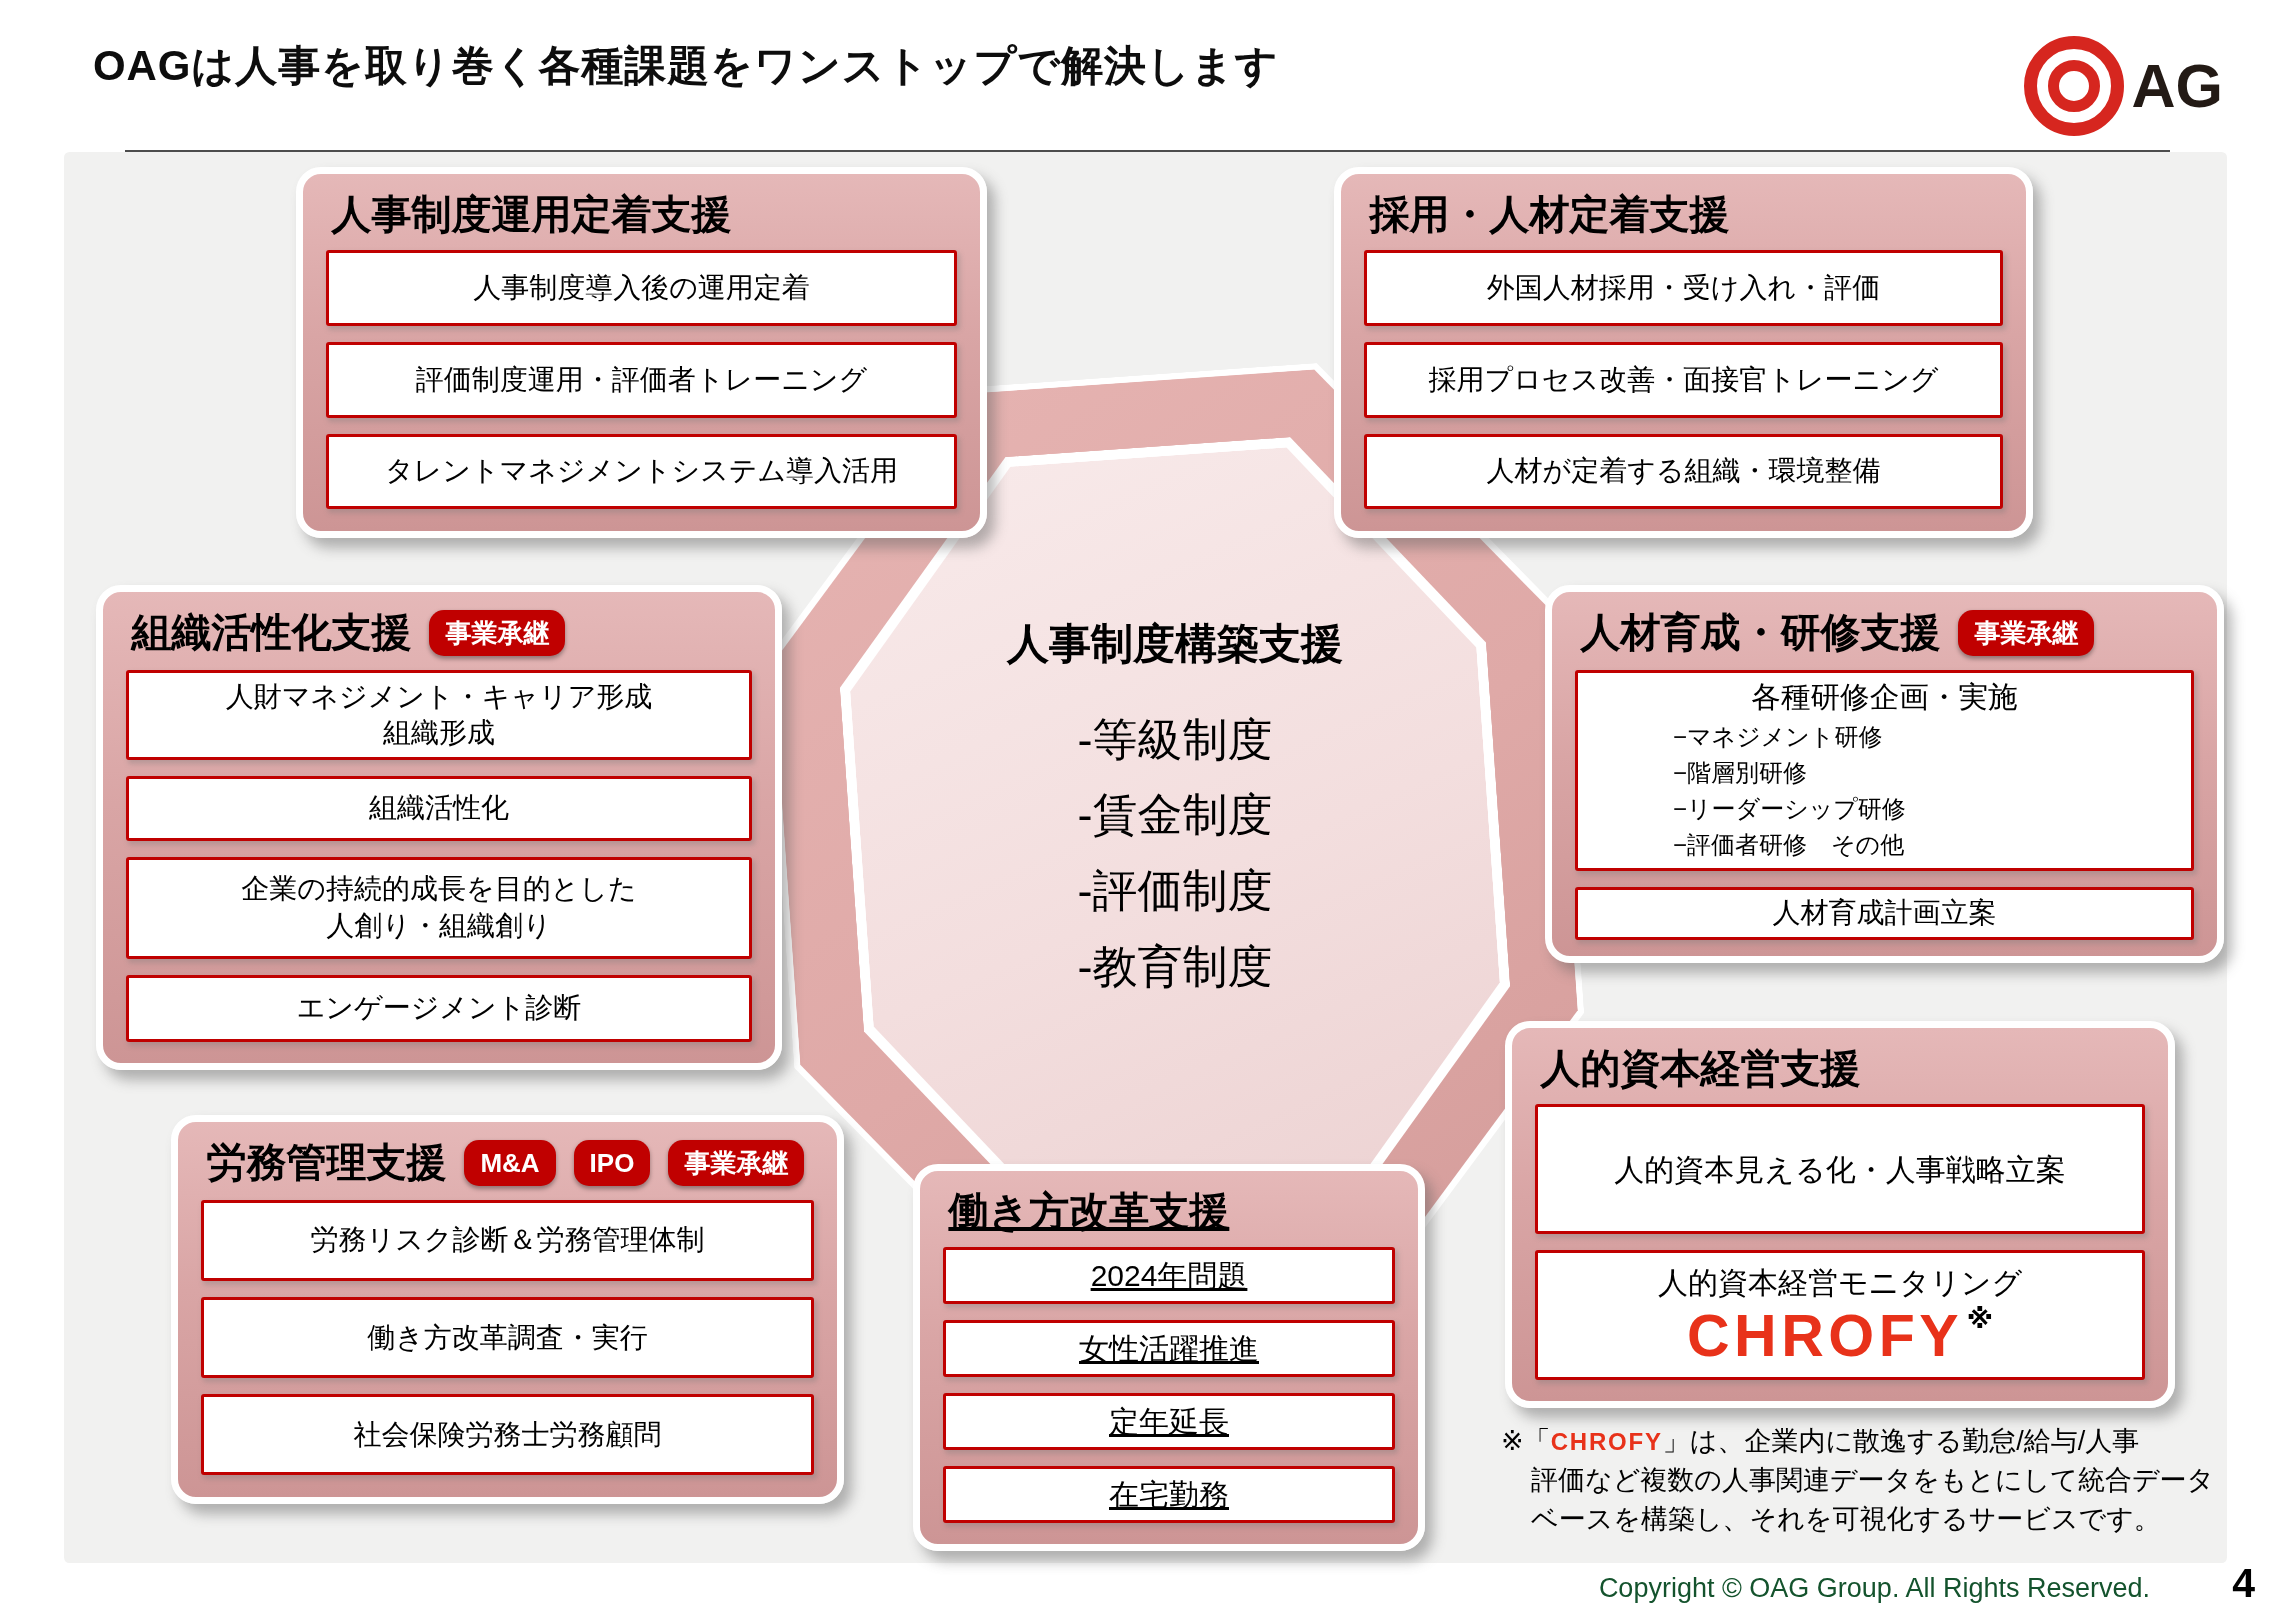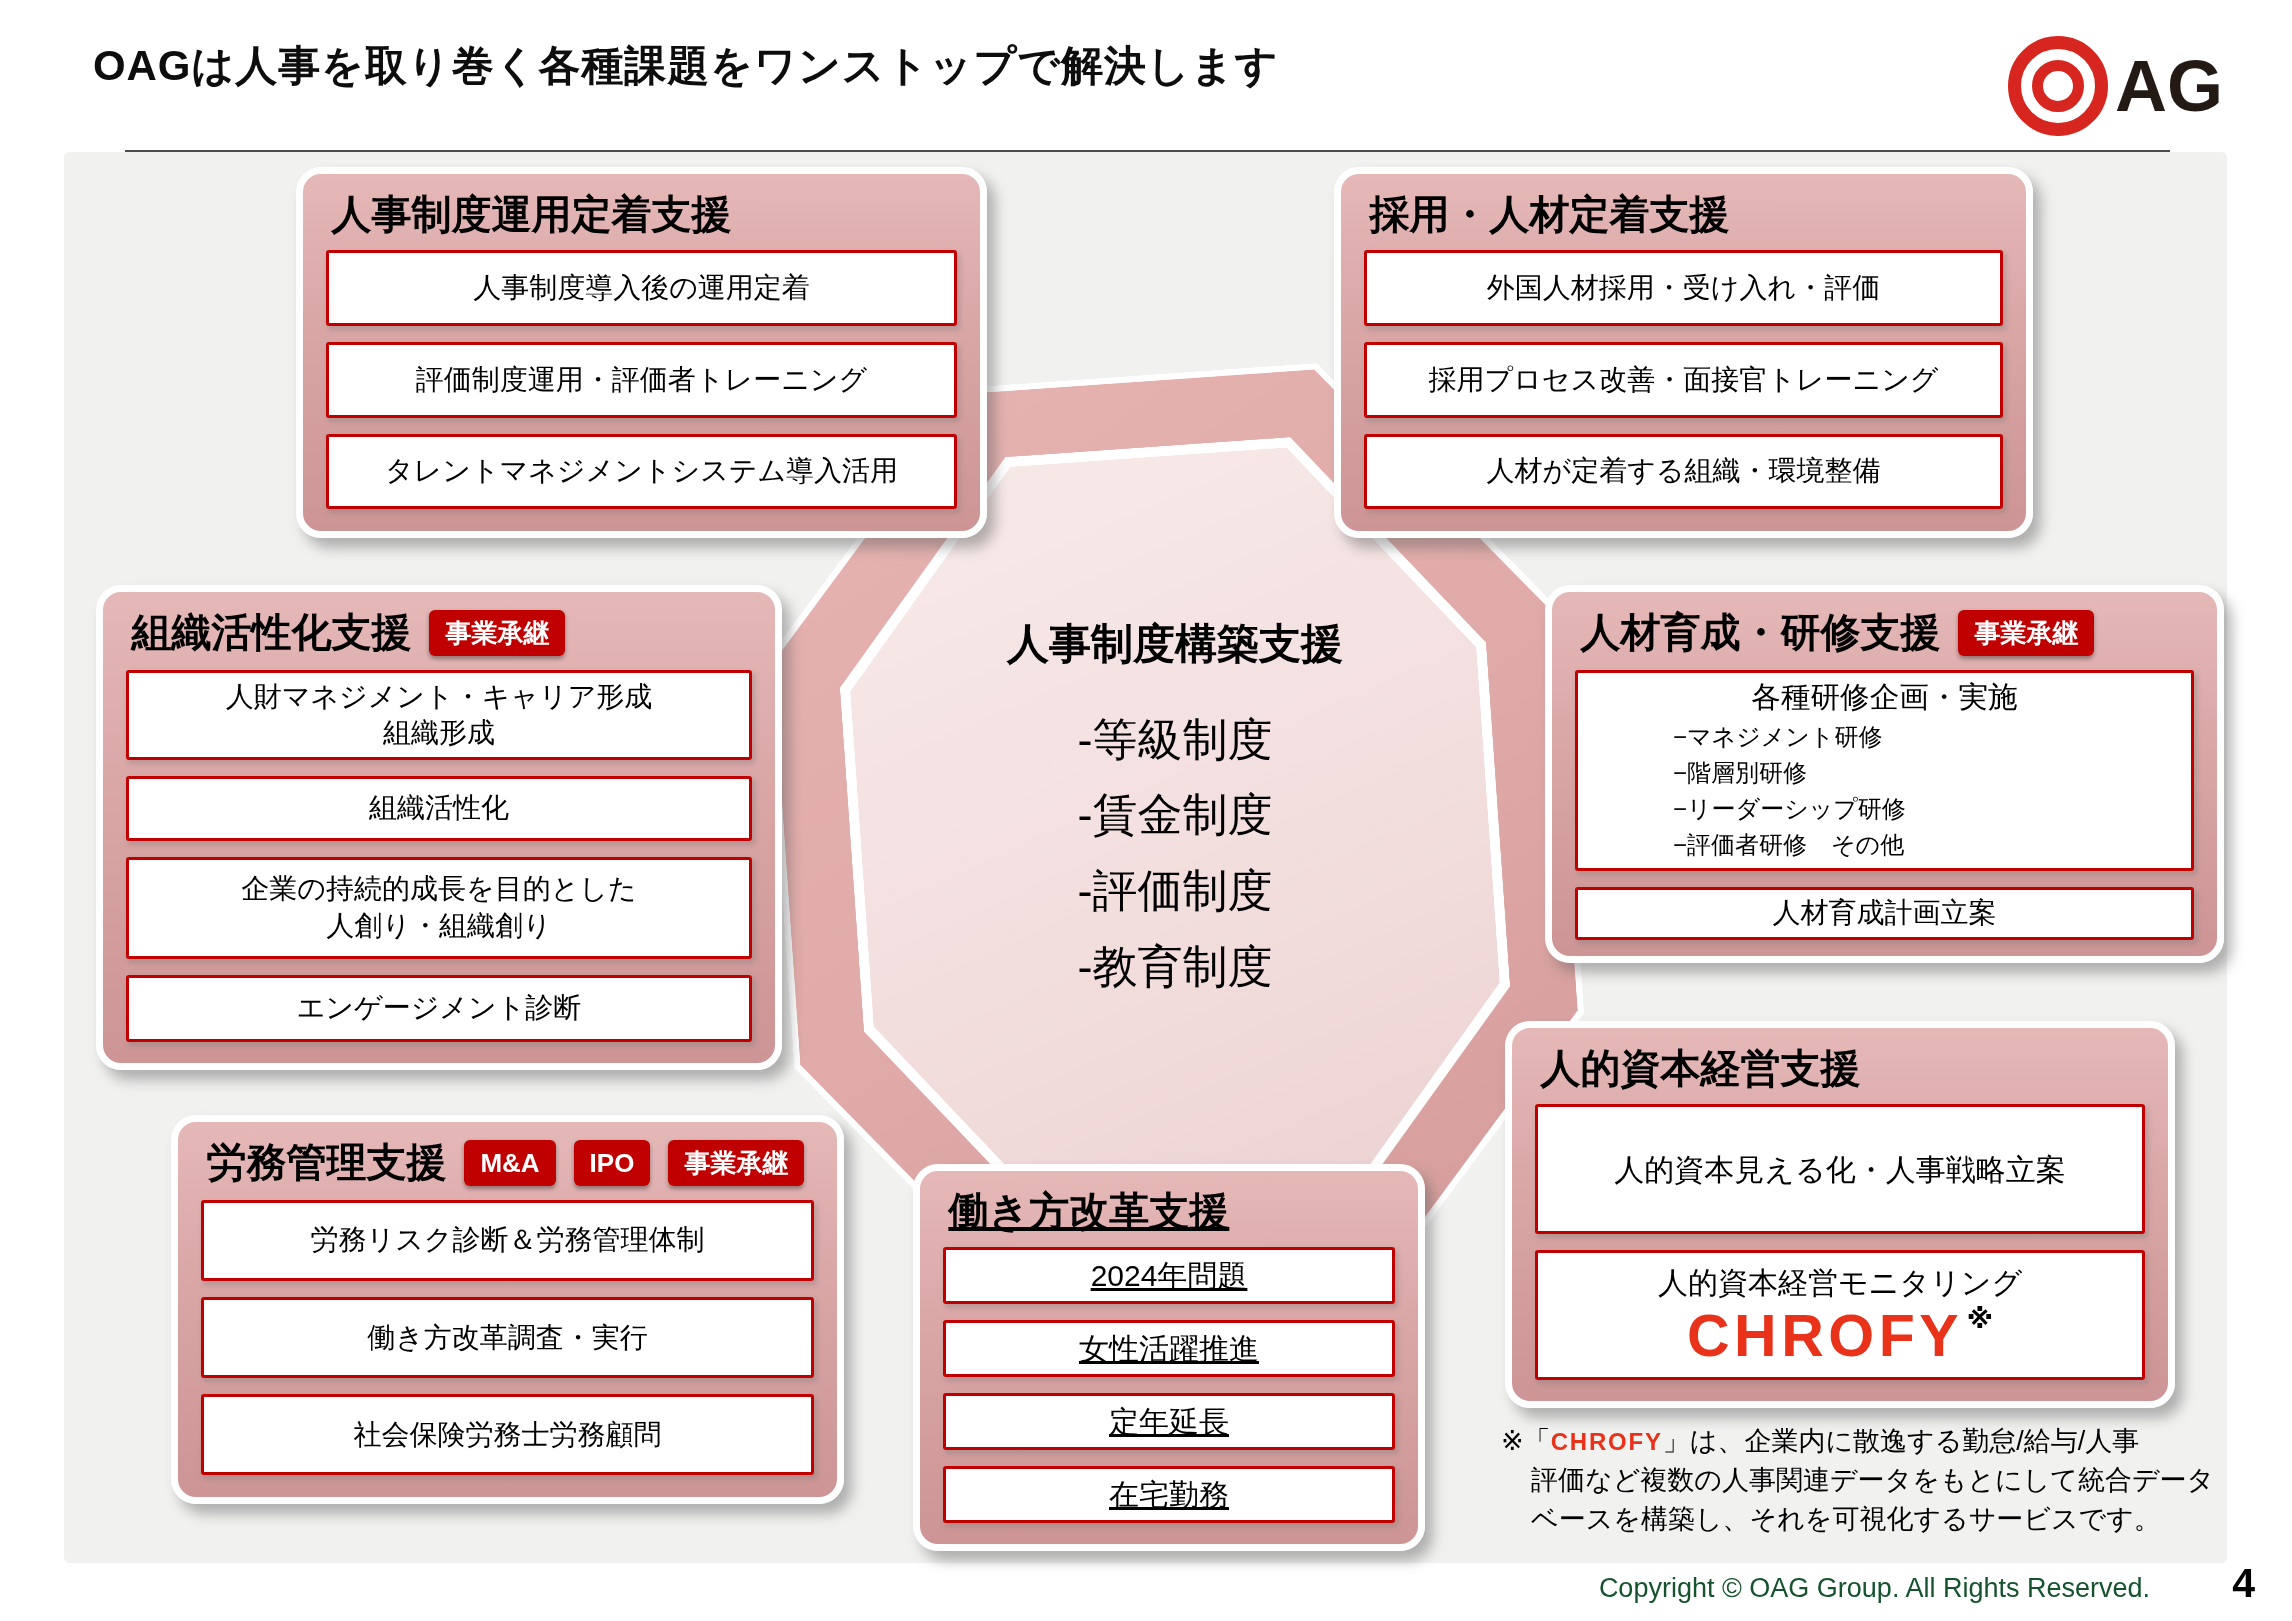--- a/index.html
+++ b/index.html
@@ -10,21 +10,21 @@
   
   .slide-title{
     position:absolute;left:93px;top:38px;font-size:42px;font-weight:bold;color:#0d0d0d;
     letter-spacing:0.9px;white-space:nowrap;
   }
   .title-rule{position:absolute;left:125px;top:150px;width:2045px;height:2.7px;background:#4d4d4d;}
   .logo{position:absolute;top:36px;right:70px;display:flex;align-items:center;gap:7.2px;}
   .logo-mark{width:100px;height:100px;border:13.4px solid #d6261f;border-radius:50%;
     display:flex;align-items:center;justify-content:center;box-sizing:border-box;background:#fff;}
   .logo-mark-inner{width:52px;height:52px;border:11.6px solid #d6261f;border-radius:50%;box-sizing:border-box;background:#fff;}
-  .logo-text{font-size:72px;font-weight:800;color:#231a15;line-height:1;letter-spacing:0px;}
+  .logo-text{font-size:61px;font-weight:800;color:#231a15;line-height:1;letter-spacing:0px;}
   
   .canvas{position:absolute;left:64px;top:152px;width:2163px;height:1411px;background:#f1f1f0;border-radius:5.4px;}
   
   .octa-wrap{position:absolute;left:779px;top:374px;width:792px;height:926px;transform:rotate(-4deg);z-index:1;}
   .octa{position:absolute;clip-path:polygon(28% 0,72% 0,100% 28%,100% 72%,72% 100%,28% 100%,0 72%,0 28%);}
   .o-rim{inset:0;background:#ffffff;}
   .o-band{inset:6.3px;background:linear-gradient(150deg,#e6b4b2 0%,#dfa9a7 55%,#d49c9a 100%);}
   .o-gap{inset:72px;background:#ffffff;}
   .o-fill{inset:82px;background:linear-gradient(160deg,#f8eaea 0%,#f3dede 55%,#ecd2d2 100%);}
   .octa-text{
@@ -38,21 +38,21 @@
     position:absolute;z-index:2;box-sizing:border-box;
     background:linear-gradient(180deg,#e5b8b8 0%,#d9a5a5 45%,#cd9595 100%);
     border:7.2px solid #ffffff;border-radius:25px;
     box-shadow:8px 9.9px 12.5px rgba(95,95,95,.45);
     padding:14.3px 23px 21.5px;display:flex;flex-direction:column;
   }
   .pbox-head{display:flex;align-items:flex-start;gap:18px;margin:3.6px 5.4px 14.3px;}
   .pbox-title{font-size:40px;font-weight:bold;white-space:nowrap;line-height:1.1;}
   .badge{
     background:#c00000;color:#fff;font-weight:bold;font-size:26px;line-height:1;
-    padding:9.9px 16px;border-radius:6px;box-shadow:0 2.7px 4.5px rgba(0,0,0,.35);white-space:nowrap;
+    padding:9.9px 16px;border-radius:15px;box-shadow:0 2.7px 4.5px rgba(0,0,0,.35);white-space:nowrap;
   }
   .items{display:flex;flex-direction:column;gap:16px;flex:1;}
   .item{
     background:#ffffff;border:3.6px solid #c00000;border-radius:3px;
     display:flex;flex-direction:column;align-items:center;justify-content:center;
     font-size:28px;text-align:center;white-space:pre-line;line-height:1.3;
     box-shadow:2.7px 3.6px 5.4px rgba(120,120,120,.35);flex:1;padding:5.4px 9px;box-sizing:border-box;
   }
   .item-sub{font-size:24px;text-align:left;white-space:pre-line;line-height:1.5;align-self:flex-start;
     padding-left:86px;margin-top:1.8px;}

